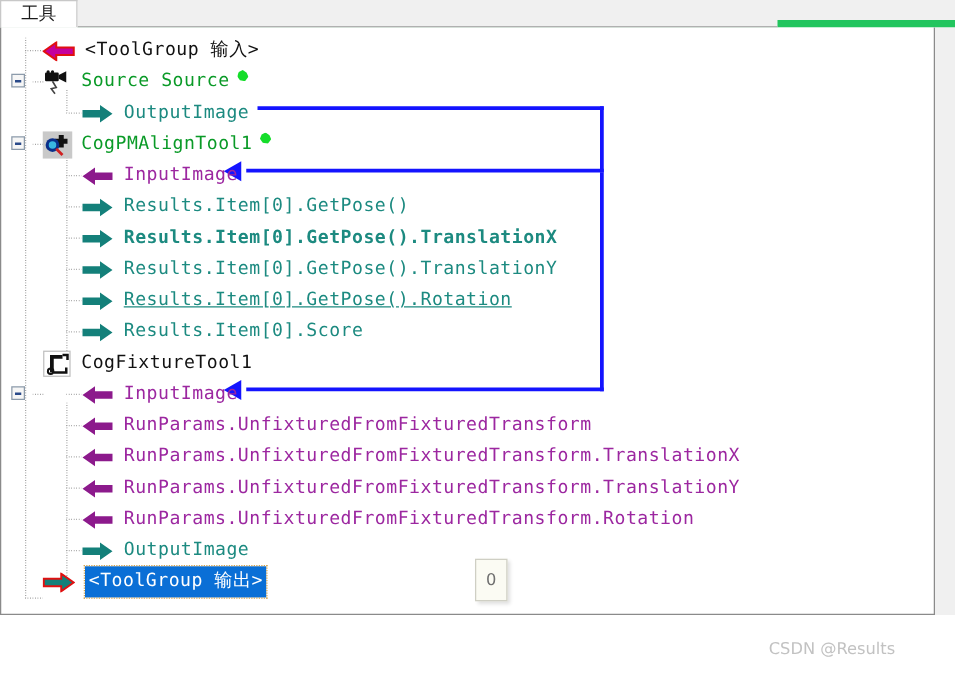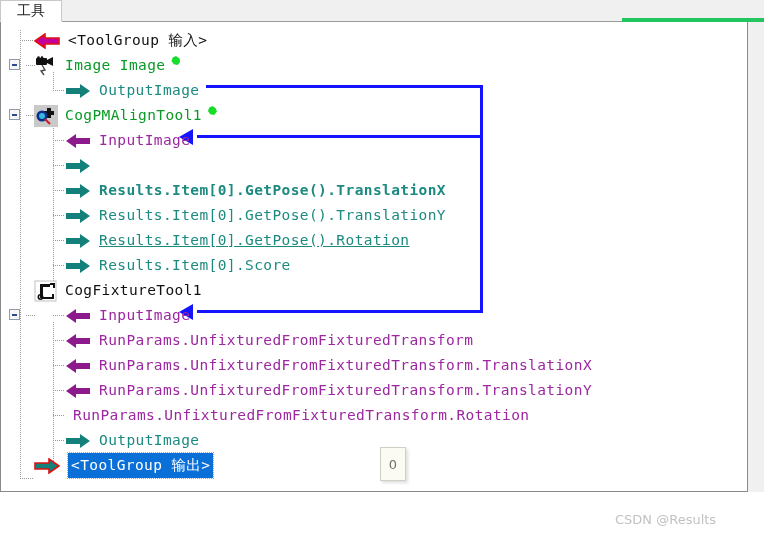--- a/index.html
+++ b/index.html
@@ -8,21 +8,21 @@
     background:#ffffff;
     font-family:"DejaVu Sans Mono","Liberation Mono",monospace;
     overflow:hidden;
     position:relative;
   }
 
   
   #tabstrip{
     position:absolute;left:0;top:0;width:764px;height:22px;
     background:#f0f0f0;
-    border-bottom:4px solid #22c55e;
+    border-bottom:6px solid #22c55e;
     box-sizing:border-box;
   }
   .tab{
     position:absolute;top:0;height:22px;
     box-sizing:border-box;
     font-family:"DejaVu Sans","Liberation Sans",sans-serif;
     font-size:14px;color:#1a1a1a;
     display:flex;align-items:center;justify-content:center;
     background:#f2f2f2;
   }
@@ -206,21 +206,21 @@
   </div>
 
   <div class="row" style="left:33px;top:31px;">
     <svg class="icon" style="position:relative;left:0;top:0;width:24px;height:20px;" viewBox="0 0 24 20">
       <rect x="2" y="2" width="11" height="7" rx="1" fill="#111"></rect>
       <polygon points="13,4 19,1 19,10 13,7" fill="#111"></polygon>
       <circle cx="4.5" cy="1.5" r="1.3" fill="#111"></circle>
       <circle cx="8" cy="1.5" r="1.3" fill="#111"></circle>
       <path d="M8 9 L11 14 L7 15 L10 19" stroke="#444" stroke-width="1.3" fill="none"></path>
     </svg>
-    <span class="label g" style="margin-left:7px;">Image Image</span>
+    <span class="label g" style="margin-left:7px;">Source Source</span>
     <span class="dot" style="position:relative;left:6px;top:-5px;"></span>
   </div>
 
   <div class="row" style="left:64px;top:56px;">
     <svg class="arrow" style="position:relative;left:0;top:0;" viewBox="0 0 26 16">
       <polygon points="25,8 15,1 15,5 1,5 1,11 15,11 15,15" fill="#14807a"></polygon>
     </svg>
     <span class="label t" style="margin-left:8px;">OutputImage</span>
   </div>
 
@@ -240,20 +240,21 @@
     <svg class="arrow" style="position:relative;left:0;top:0;" viewBox="0 0 26 16">
       <polygon points="1,8 11,1 11,5 25,5 25,11 11,11 11,15" fill="#8c1a8c"></polygon>
     </svg>
     <span class="label p" style="margin-left:8px;">InputImage</span>
   </div>
 
   <div class="row" style="left:64px;top:131px;">
     <svg class="arrow" style="position:relative;left:0;top:0;" viewBox="0 0 26 16">
       <polygon points="25,8 15,1 15,5 1,5 1,11 15,11 15,15" fill="#14807a"></polygon>
     </svg>
+    <span class="label t" style="margin-left:8px;">Results.Item[0].GetPose()</span>
   </div>
 
   <div class="row" style="left:64px;top:156px;">
     <svg class="arrow" style="position:relative;left:0;top:0;" viewBox="0 0 26 16">
       <polygon points="25,8 15,1 15,5 1,5 1,11 15,11 15,15" fill="#14807a"></polygon>
     </svg>
     <span class="label t" style="margin-left:8px;font-weight:bold;">Results.Item[0].GetPose().TranslationX</span>
   </div>
 
   <div class="row" style="left:64px;top:181px;">
@@ -309,21 +310,21 @@
     <span class="label p" style="margin-left:8px;">RunParams.UnfixturedFromFixturedTransform.TranslationX</span>
   </div>
 
   <div class="row" style="left:64px;top:356px;">
     <svg class="arrow" style="position:relative;left:0;top:0;" viewBox="0 0 26 16">
       <polygon points="1,8 11,1 11,5 25,5 25,11 11,11 11,15" fill="#8c1a8c"></polygon>
     </svg>
     <span class="label p" style="margin-left:8px;">RunParams.UnfixturedFromFixturedTransform.TranslationY</span>
   </div>
 
-  <div class="row" style="left:64px;top:381px;flex-direction:column;">
+  <div class="row" style="left:64px;top:381px;">
     <svg class="arrow" style="position:relative;left:0;top:0;" viewBox="0 0 26 16">
       <polygon points="1,8 11,1 11,5 25,5 25,11 11,11 11,15" fill="#8c1a8c"></polygon>
     </svg>
     <span class="label p" style="margin-left:8px;">RunParams.UnfixturedFromFixturedTransform.Rotation</span>
   </div>
 
   <div class="row" style="left:64px;top:406px;">
     <svg class="arrow" style="position:relative;left:0;top:0;" viewBox="0 0 26 16">
       <polygon points="25,8 15,1 15,5 1,5 1,11 15,11 15,15" fill="#14807a"></polygon>
     </svg>

